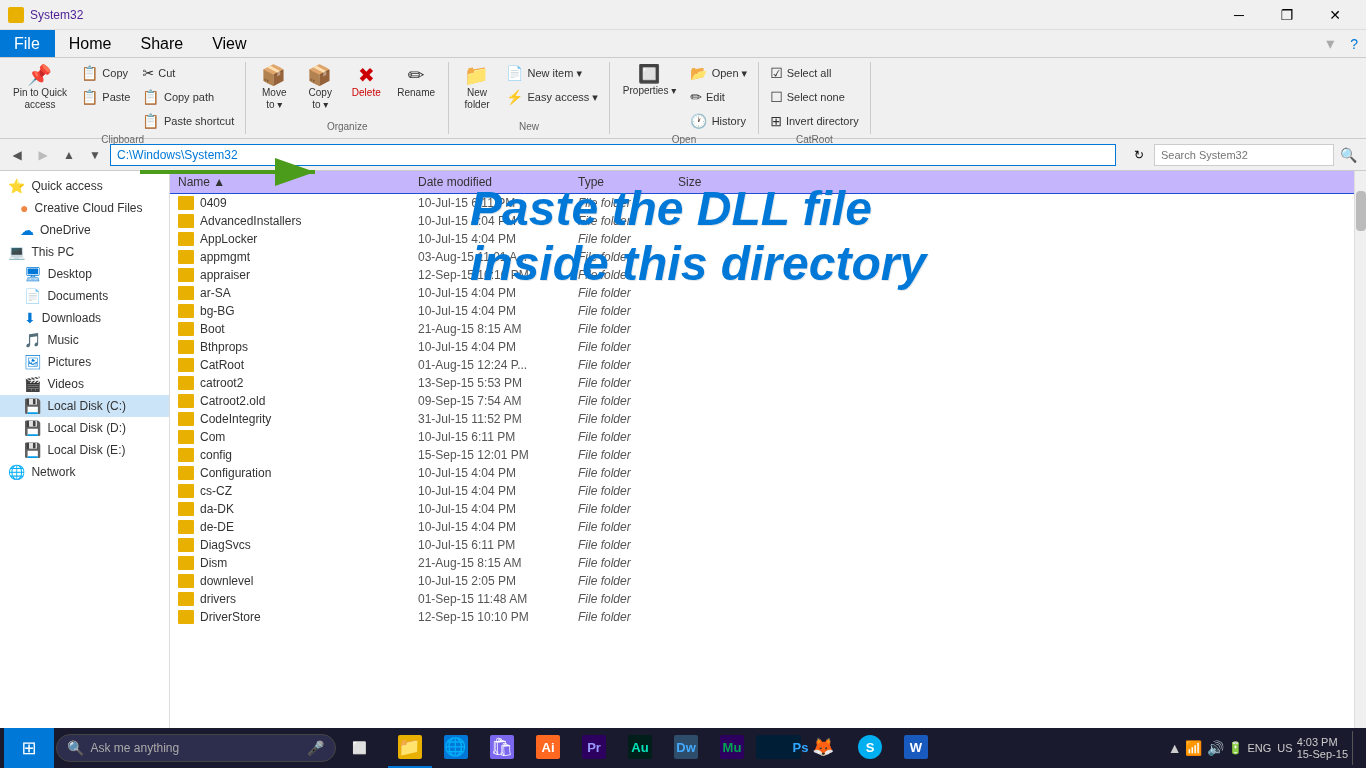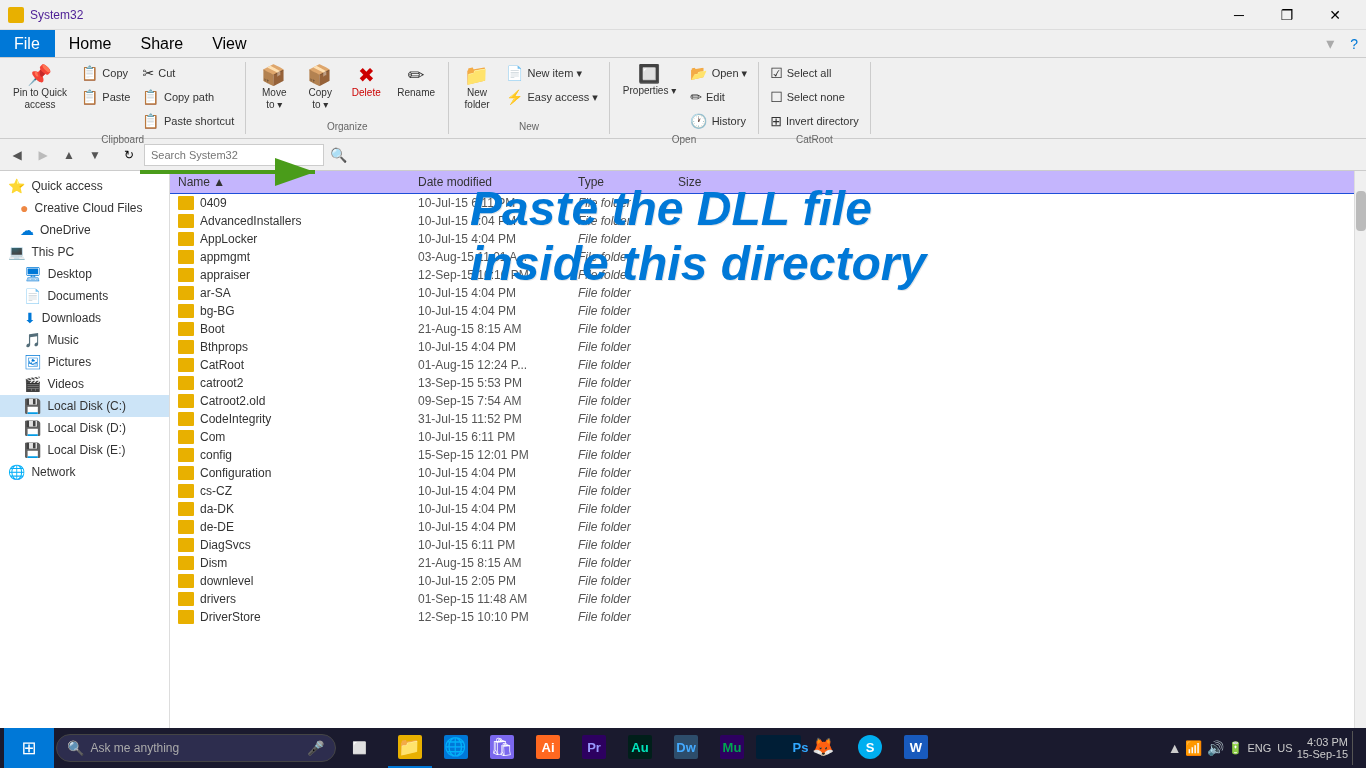--- a/index.html
+++ b/index.html
@@ -200,21 +200,21 @@
       padding: 0 10px;
       gap: 6px;
       cursor: pointer;
     }
     .taskbar-search-text { color: #aaa; font-size: 12px; }
     .taskbar-apps { display: flex; align-items: center; gap: 2px; margin-left: 4px; }
     .taskbar-app { width: 44px; height: 40px; display: flex; align-items: center; justify-content: center; cursor: pointer; border-bottom: 2px solid transparent; }
     .taskbar-app-icon { width: 24px; height: 24px; border-radius: 2px; display: flex; align-items: center; justify-content: center; font-size: 16px; }
 
     .taskbar-right { margin-left: auto; display: flex; align-items: center; gap: 4px; padding-right: 4px; color: #ccc; font-size: 11px; }
-    .taskbar-clock { text-align: right; }
+    .taskbar-clock { text-align: left; }
     .tray-icon { font-size: 14px; cursor: pointer; }
 
     
     .overlay {
       position: absolute;
       top: 0;
       left: 0;
       right: 0;
       bottom: 0;
       pointer-events: none;
@@ -386,20 +386,21 @@
       <div class="ribbon-group-label">CatRoot</div>
     </div>
   </div>
 </div>
 
 <div class="address-bar">
   <button class="nav-btn">◀</button>
   <button class="nav-btn disabled">▶</button>
   <button class="nav-btn">▲</button>
   <button class="nav-btn">▼</button>
+  <input class="address-input" type="text" value="C:\Windows\System32" style="">
 
   <svg width="200" height="28" style="position:absolute; left:130px; top:158px; z-index:5;">
     <defs>
       <marker id="arrowhead" markerWidth="10" markerHeight="7" refX="10" refY="3.5" orient="auto">
         <polygon points="0 0, 10 3.5, 0 7" fill="#4a9c1a"></polygon>
       </marker>
     </defs>
     <line x1="10" y1="14" x2="185" y2="14" stroke="#4a9c1a" stroke-width="4" marker-end="url(#arrowhead)"></line>
   </svg>
   <button class="refresh-btn" style="margin-left: 8px;">↻</button>

